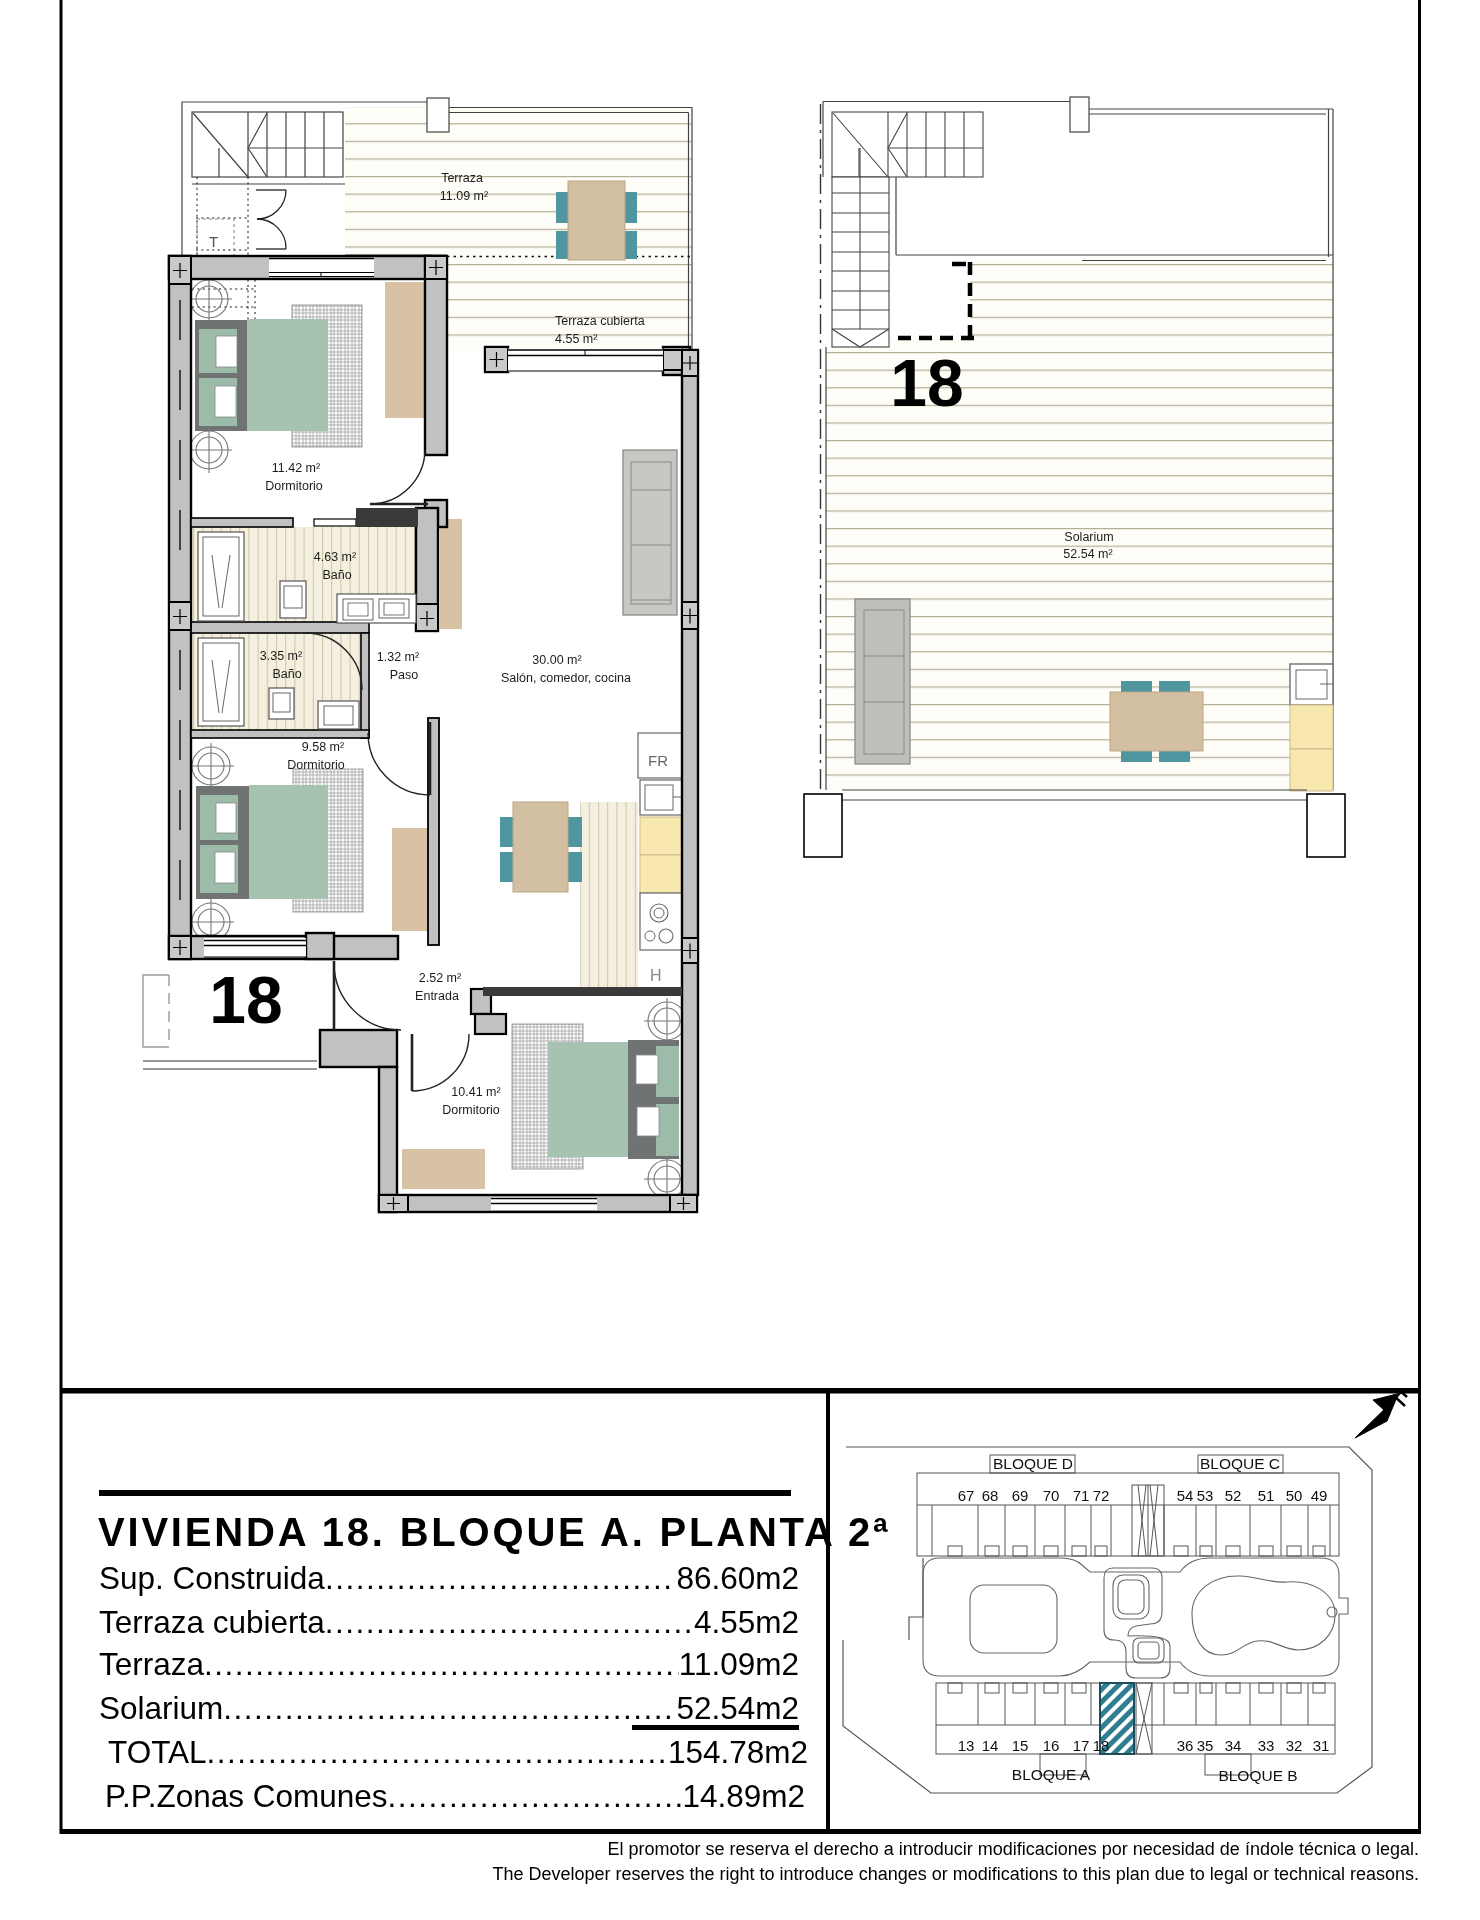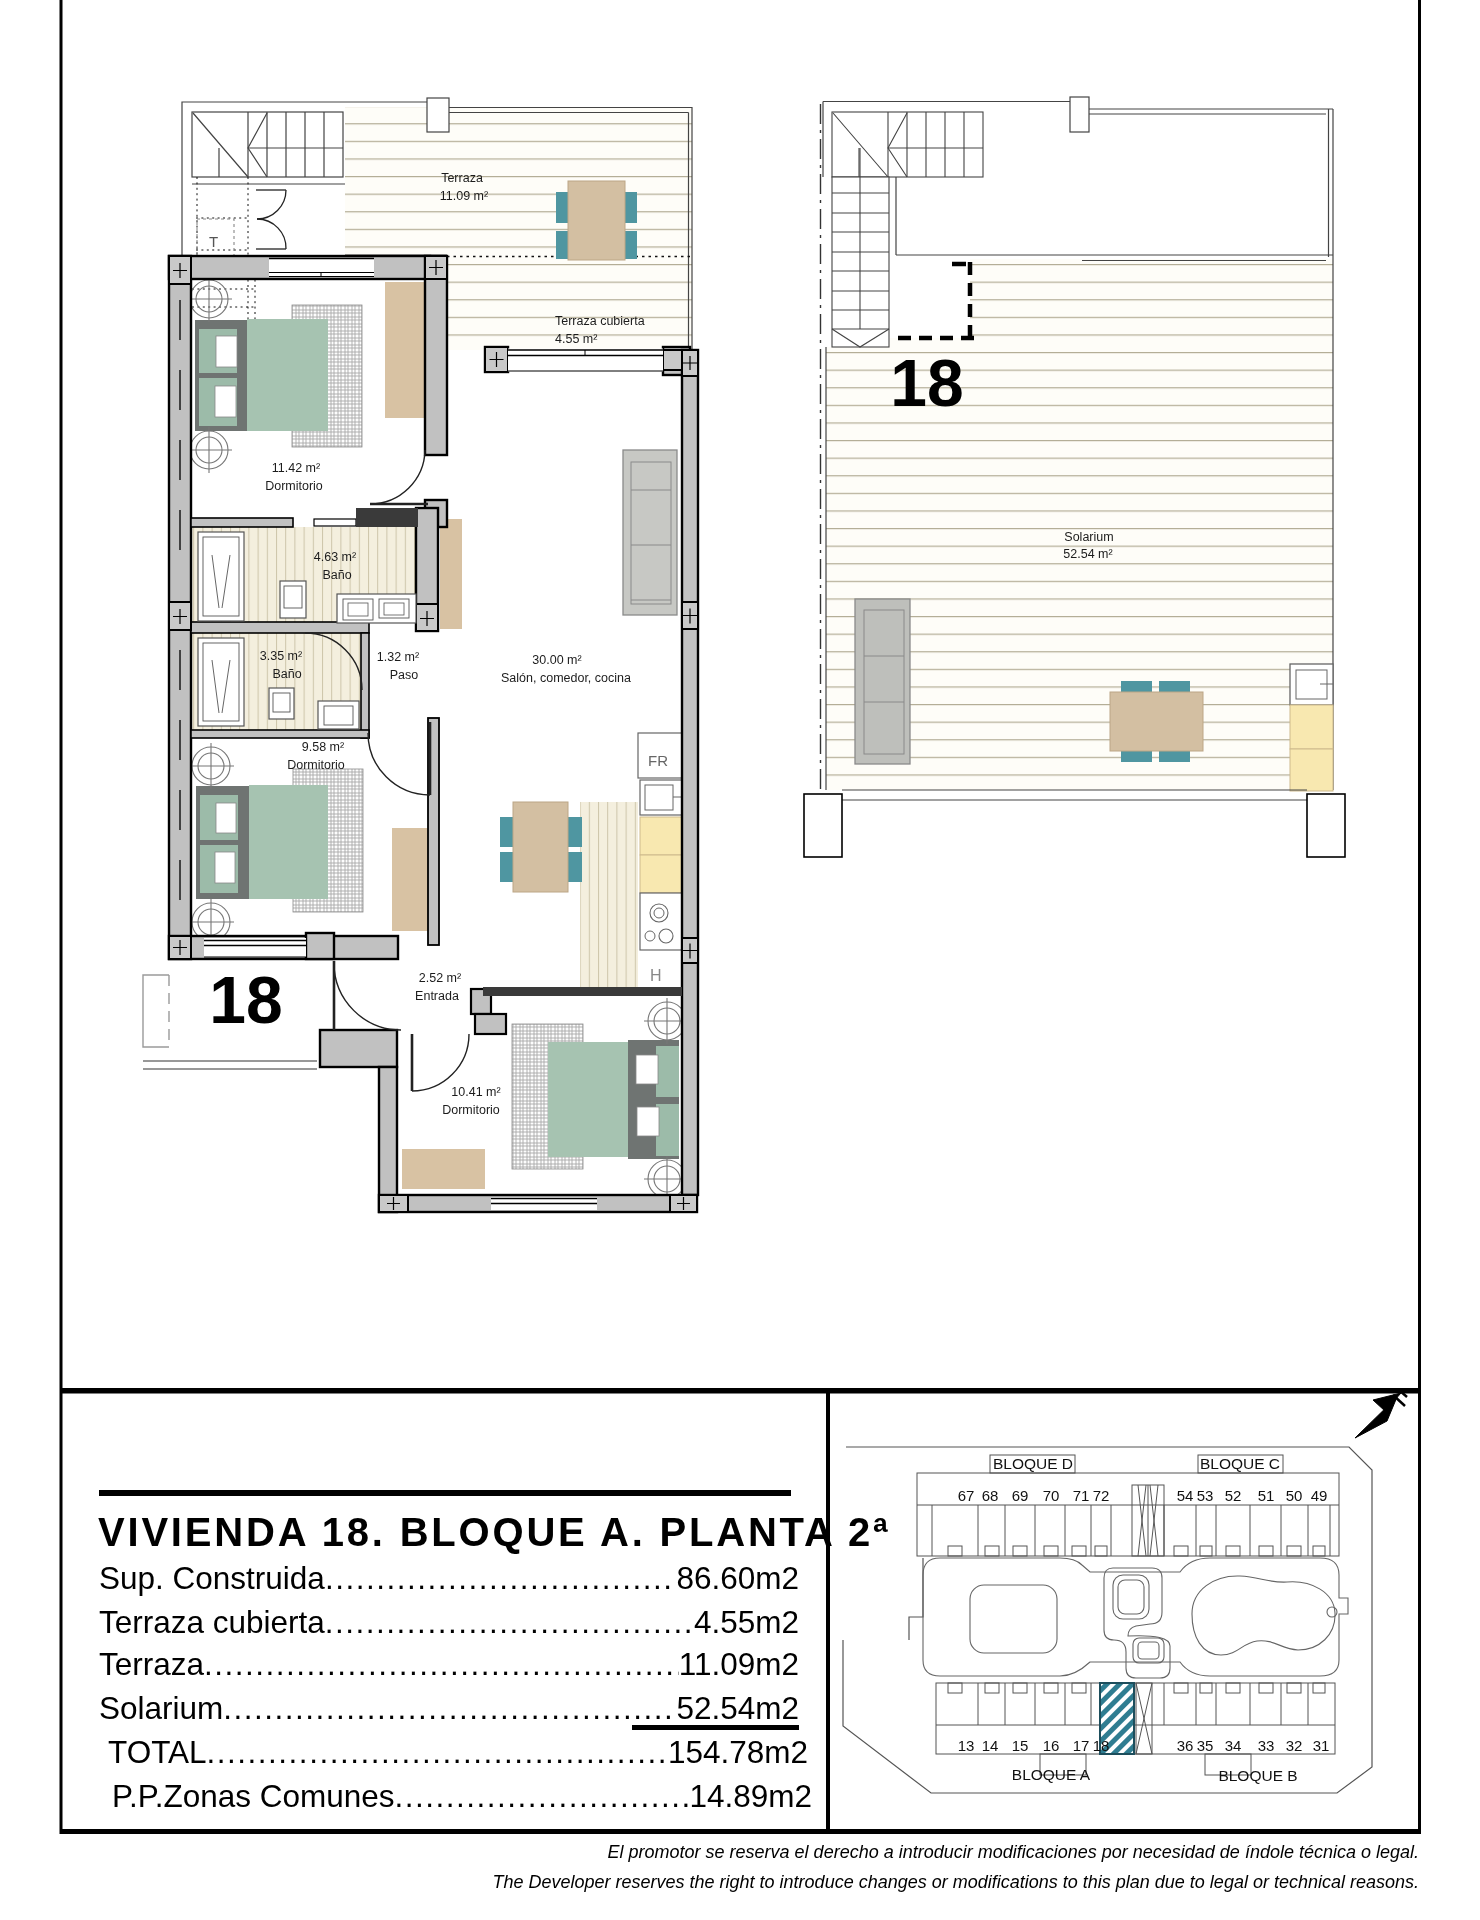--- a/index.html
+++ b/index.html
@@ -533,19 +533,19 @@
     <span class="lbl">Solarium</span>
     <span class="dots">......................................................................</span>
     <span class="val">52.54m2</span>
   </div>
 <div class="abs" style="left:632px;top:1725px;width:167px;height:5px;background:#000;"></div>
 <div class="abs row" style="left:108px;top:1734px;">
     <span class="lbl">TOTAL</span>
     <span class="dots">......................................................................</span>
     <span class="val">154.78m2</span>
   </div>
-<div class="abs row" style="left:112px;top:1778px;justify-content:flex-end;">
+<div class="abs row" style="left:105px;top:1778px;justify-content:flex-end;">
     <span class="lbl">P.P.Zonas Comunes</span>
     <span class="dots">......................................................................</span>
     <span class="val">14.89m2</span>
   </div>
 
-<div class="abs" style="left:150px;top:1837px;width:1269px;font-size:18px;font-style:italic;text-align:right;line-height:30px;color:#000;">El promotor se reserva el derecho a introducir modificaciones por necesidad de índole técnica o legal.<br>The Developer reserves the right to introduce changes or modifications to this plan due to legal or technical reasons.</div>
+<div class="abs" style="left:150px;top:1837px;width:1269px;font-size:18px;text-align:right;line-height:25px;color:#000;">El promotor se reserva el derecho a introducir modificaciones por necesidad de índole técnica o legal.<br>The Developer reserves the right to introduce changes or modifications to this plan due to legal or technical reasons.</div>
 
 </body></html>

